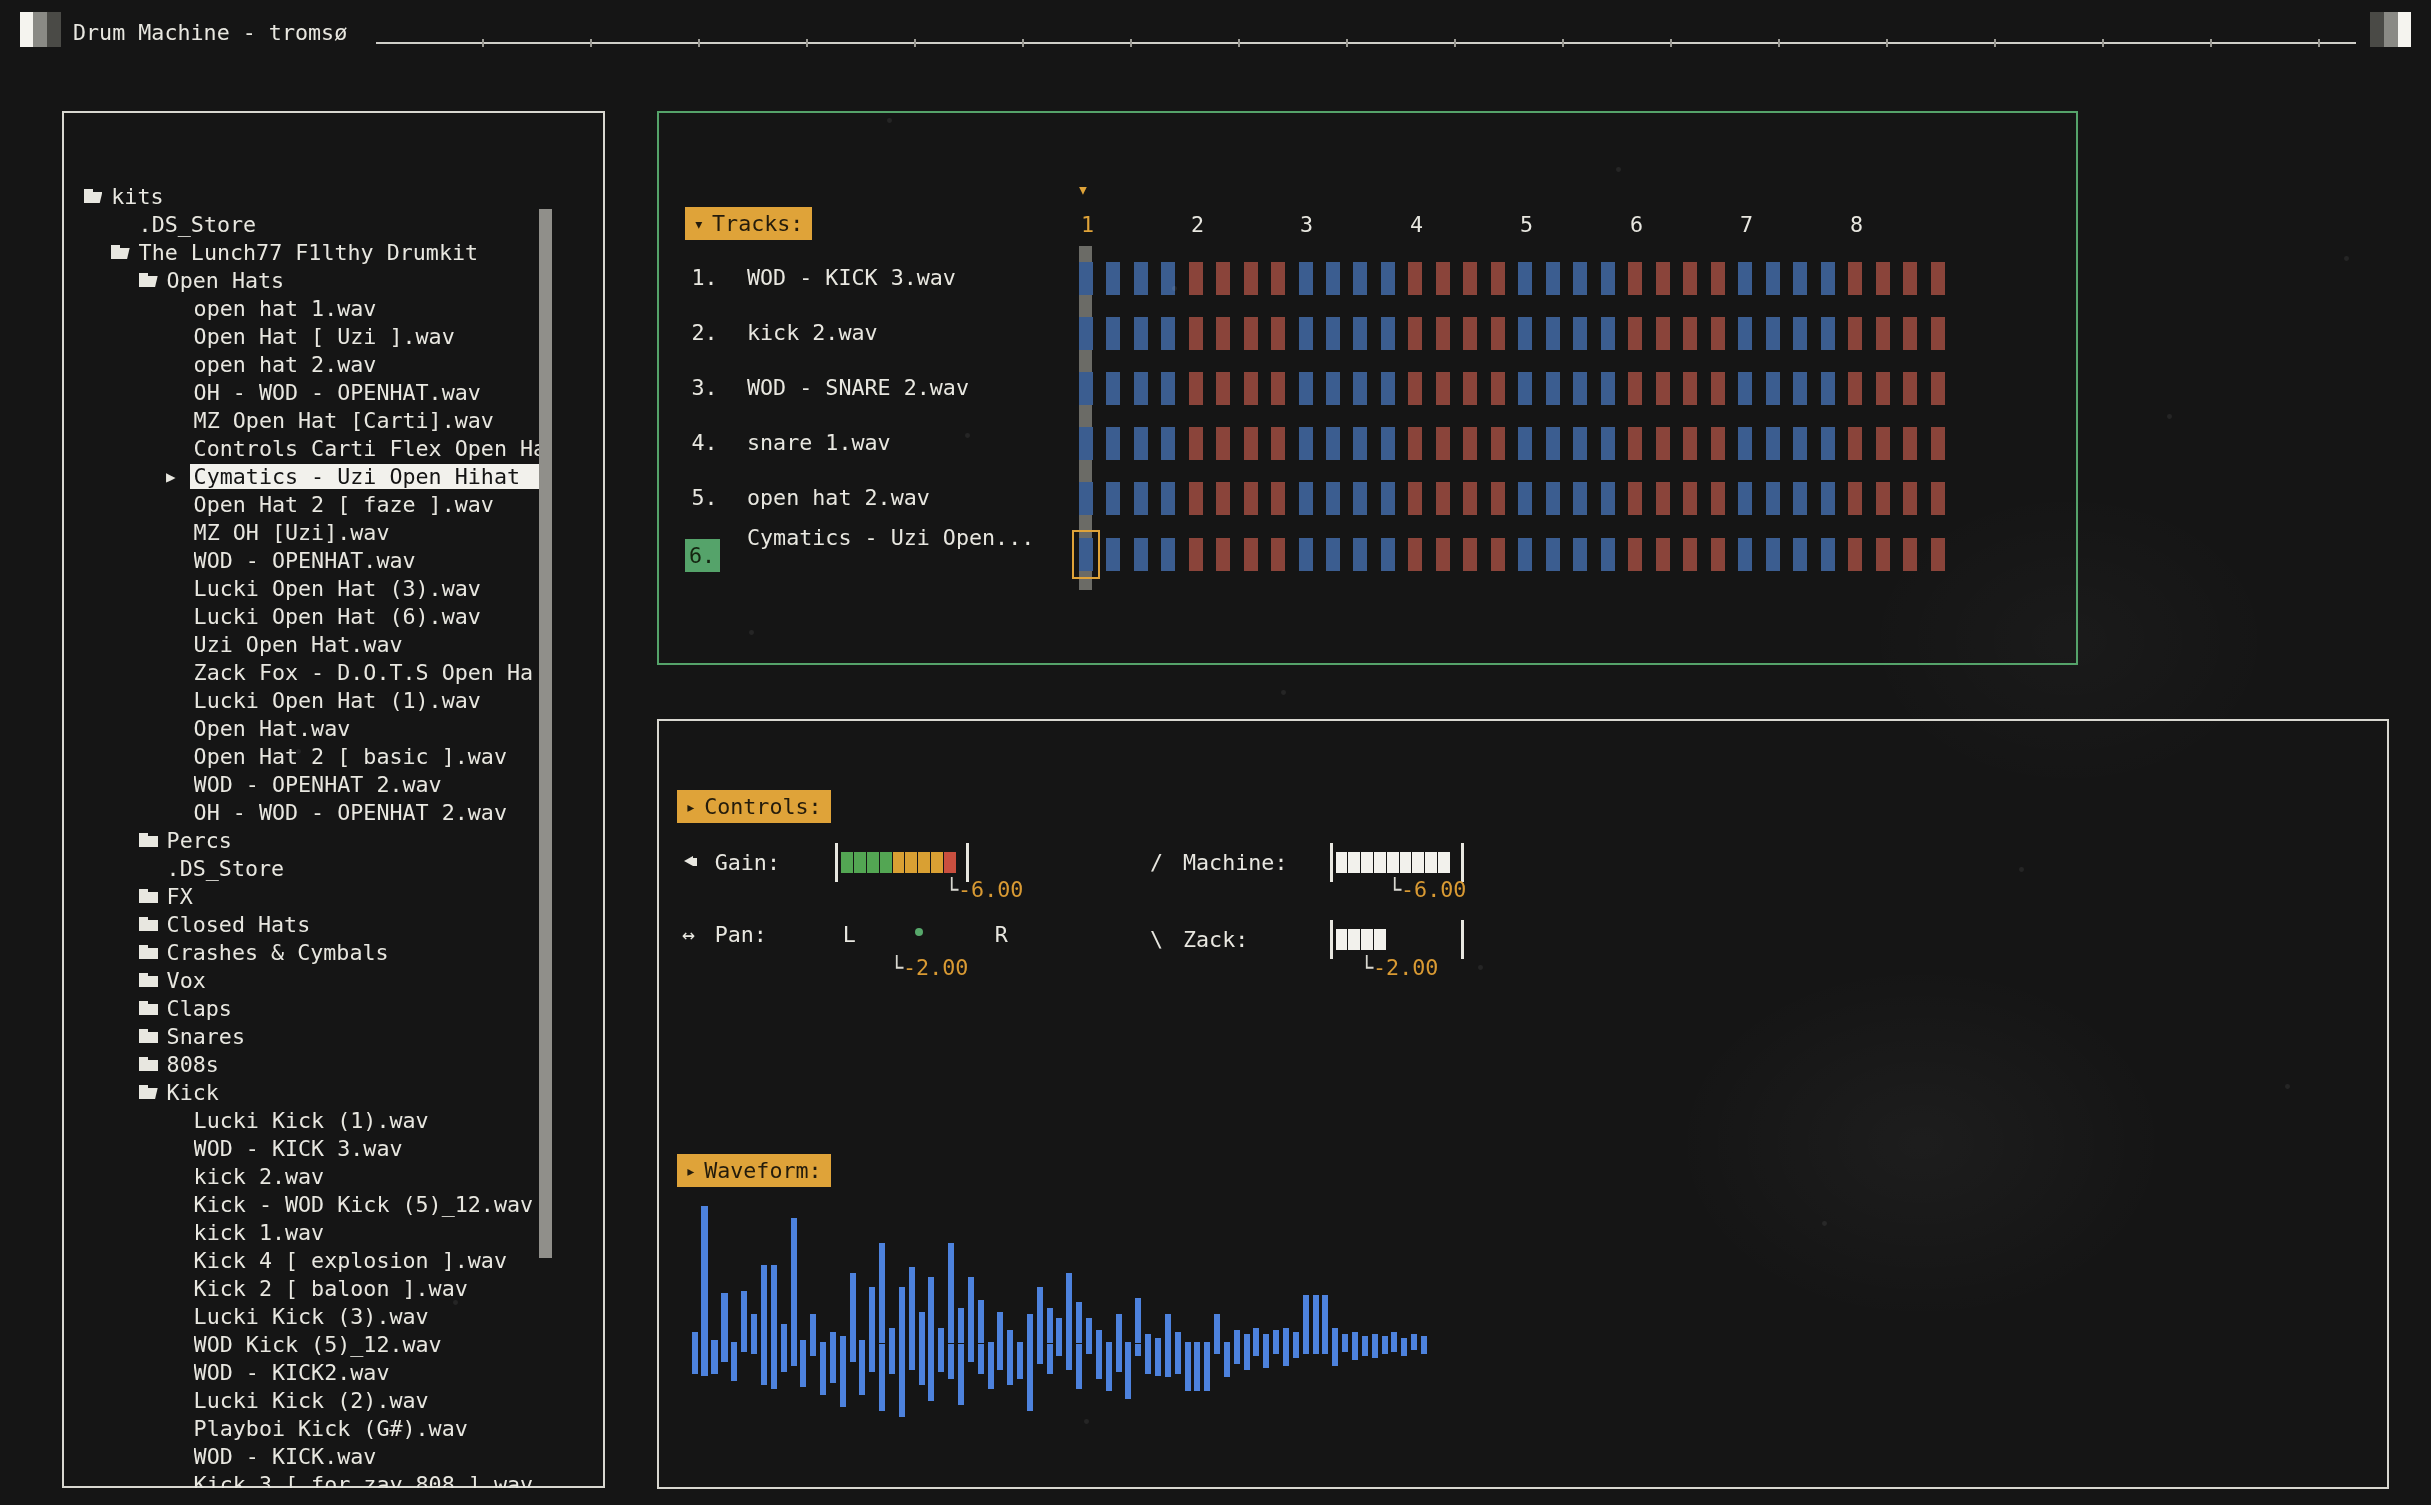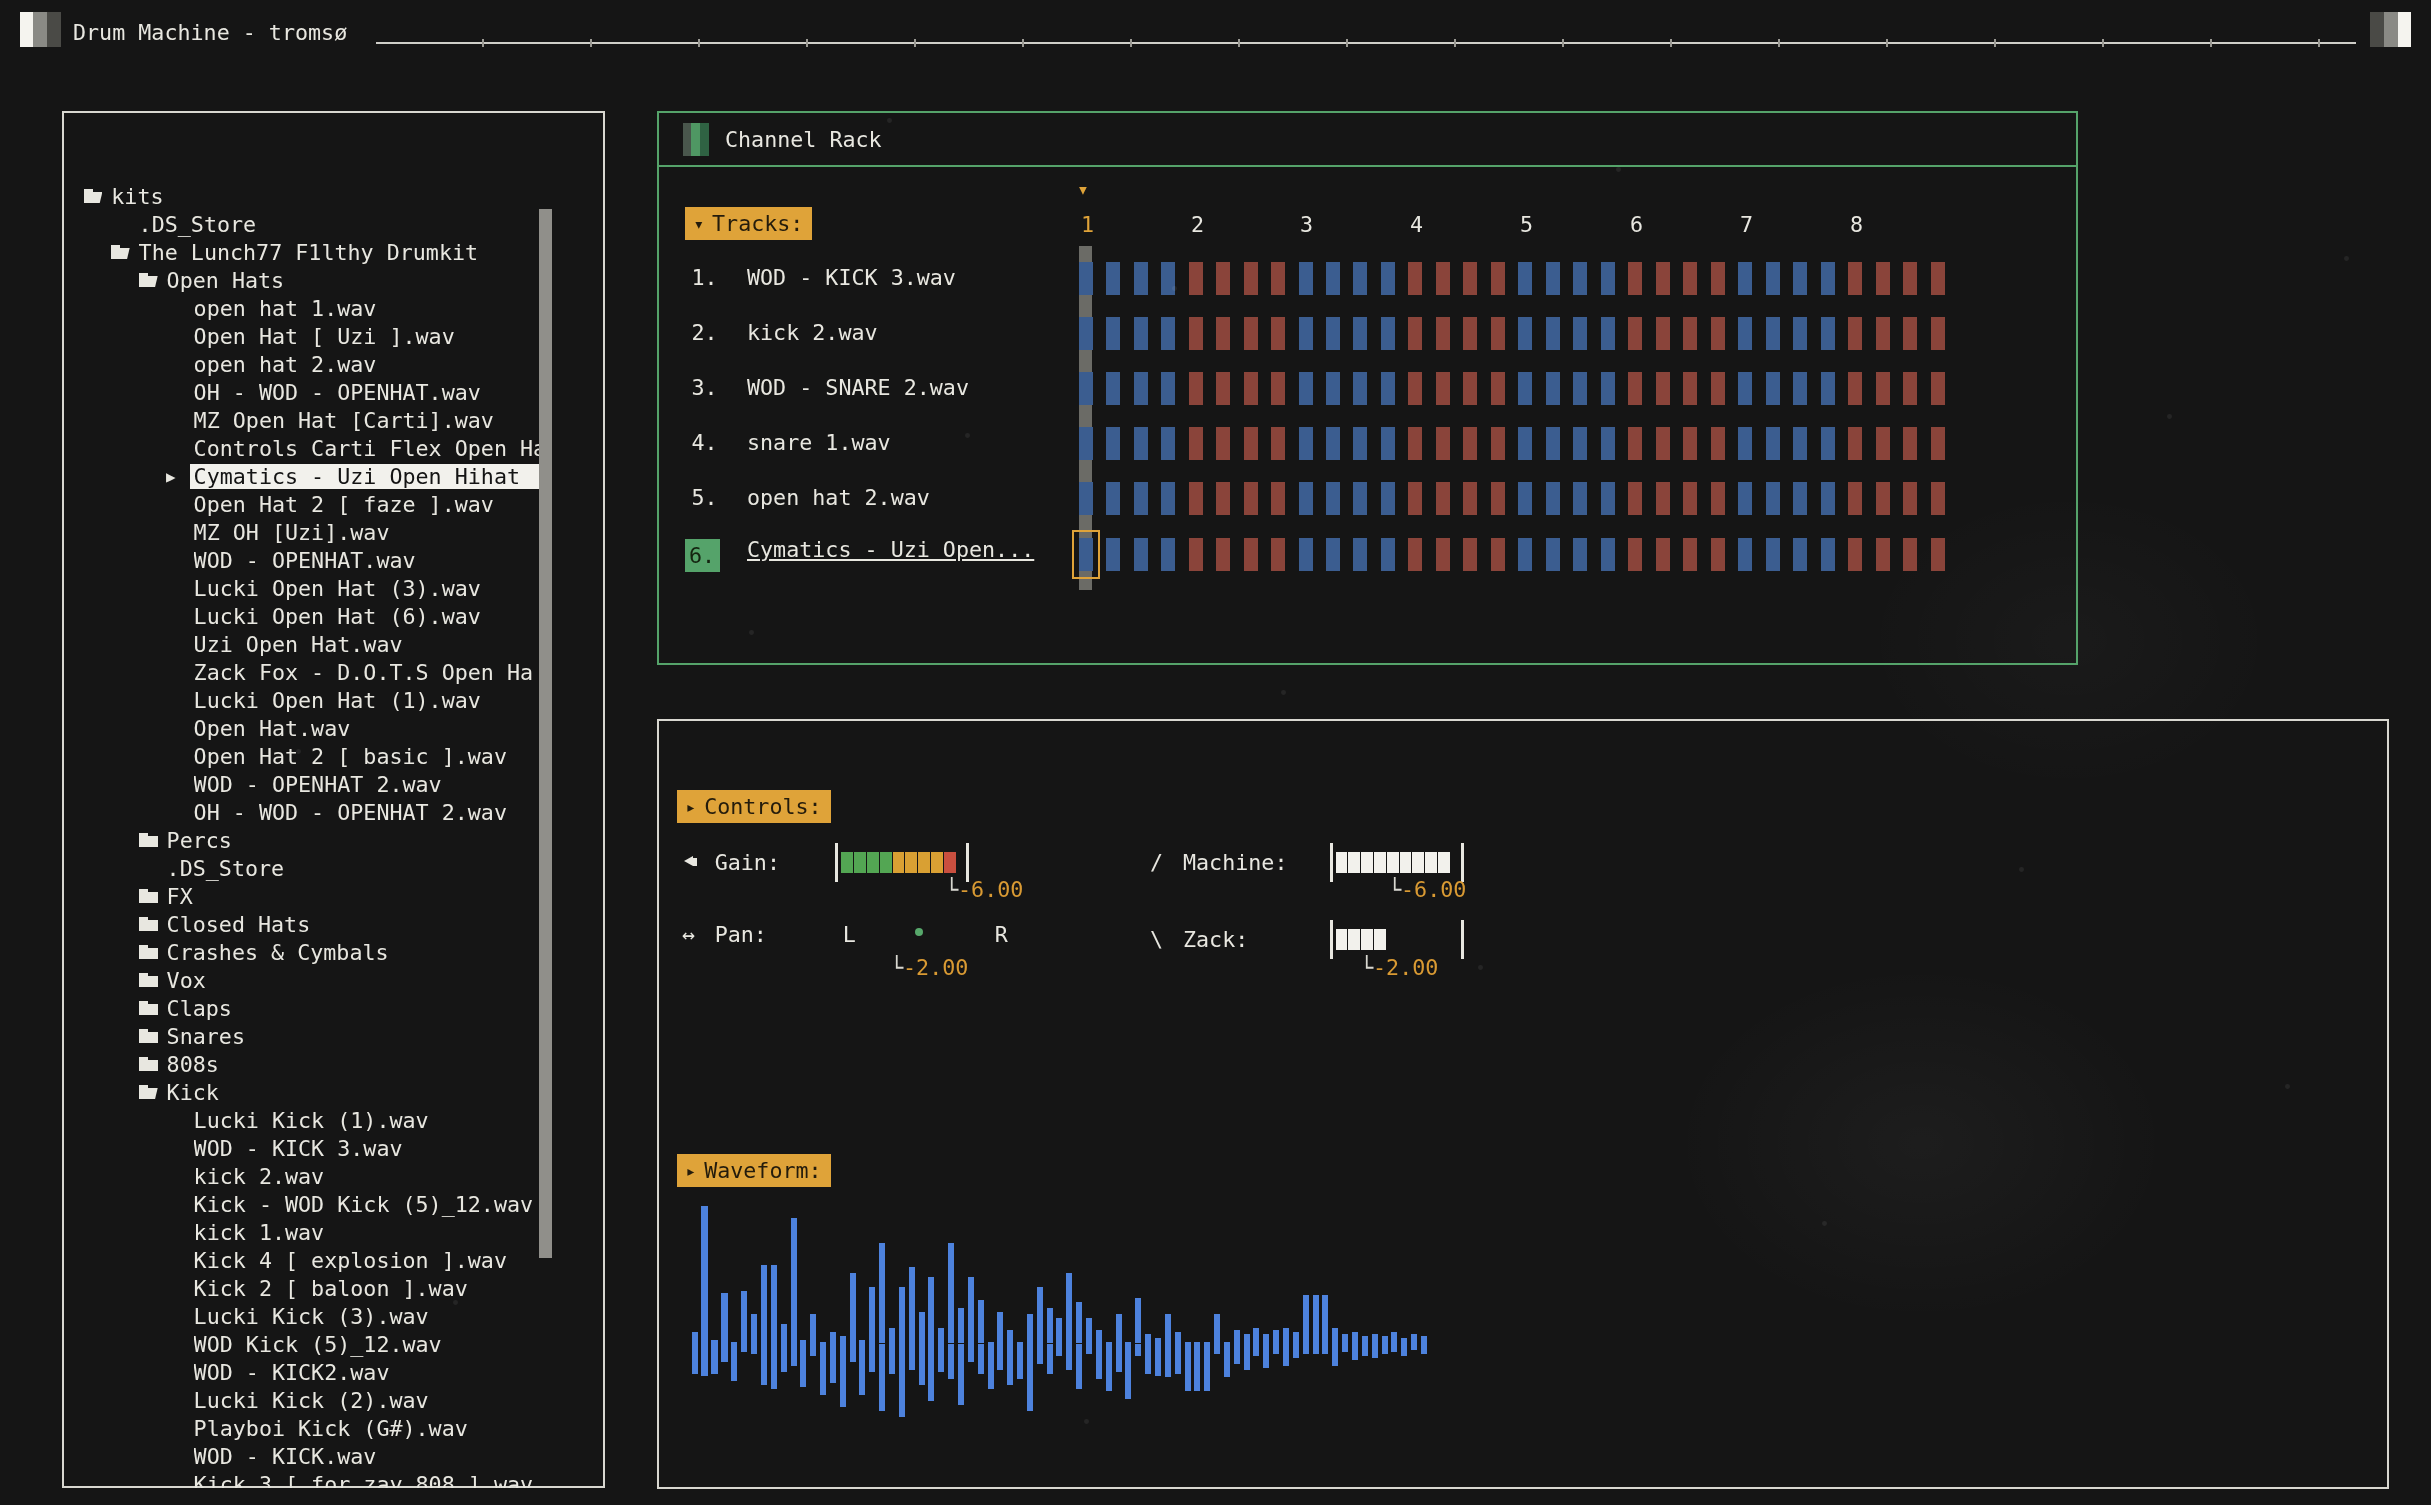--- a/index.html
+++ b/index.html
@@ -375,28 +375,20 @@
       <div class="trow">
         <span class="sp" style="width: 102px;"></span>
         <span class="slot"></span>
         <span class="lbl">Kick 3 [ for zay 808 ].wav</span>
       </div>
     </div>
   <div id="browser-scroll"></div>
 </section>
 
 <section class="panel" id="rack">
-  <div class="panel-header">
-    <span class="rack-icon">
-        <i></i>
-        <i></i>
-        <i></i>
-      </span>
-    <span>Channel Rack</span>
-  </div>
   <div class="badge" id="tracks-badge">
     <span class="tri">▾</span>
     <span>Tracks:</span>
   </div>
   <div id="beats">
       <span class="beat-label active" style="left: 422px;">1</span>
       <span class="beat-label" style="left: 532px;">2</span>
       <span class="beat-label" style="left: 641px;">3</span>
       <span class="beat-label" style="left: 751px;">4</span>
       <span class="beat-label" style="left: 861px;">5</span>
@@ -571,21 +563,21 @@
       <div class="step r" style="left: 1052px; top: 369px;"></div>
       <div class="step b" style="left: 1079px; top: 369px;"></div>
       <div class="step b" style="left: 1107px; top: 369px;"></div>
       <div class="step b" style="left: 1134px; top: 369px;"></div>
       <div class="step b" style="left: 1162px; top: 369px;"></div>
       <div class="step r" style="left: 1189px; top: 369px;"></div>
       <div class="step r" style="left: 1217px; top: 369px;"></div>
       <div class="step r" style="left: 1244px; top: 369px;"></div>
       <div class="step r" style="left: 1272px; top: 369px;"></div>
       <div class="num6" style="top: 426px;">6.</div>
-      <div class="track-name" style="top: 424px; text-decoration: underline;">Cymatics - Uzi Open...</div>
+      <div class="track-name" style="top: 412px;">Cymatics - Uzi Open...</div>
       <div class="step b" style="left: 420px; top: 425px;"></div>
       <div class="step b" style="left: 447px; top: 425px;"></div>
       <div class="step b" style="left: 475px; top: 425px;"></div>
       <div class="step b" style="left: 502px; top: 425px;"></div>
       <div class="step r" style="left: 530px; top: 425px;"></div>
       <div class="step r" style="left: 557px; top: 425px;"></div>
       <div class="step r" style="left: 585px; top: 425px;"></div>
       <div class="step r" style="left: 612px; top: 425px;"></div>
       <div class="step b" style="left: 640px; top: 425px;"></div>
       <div class="step b" style="left: 667px; top: 425px;"></div>

